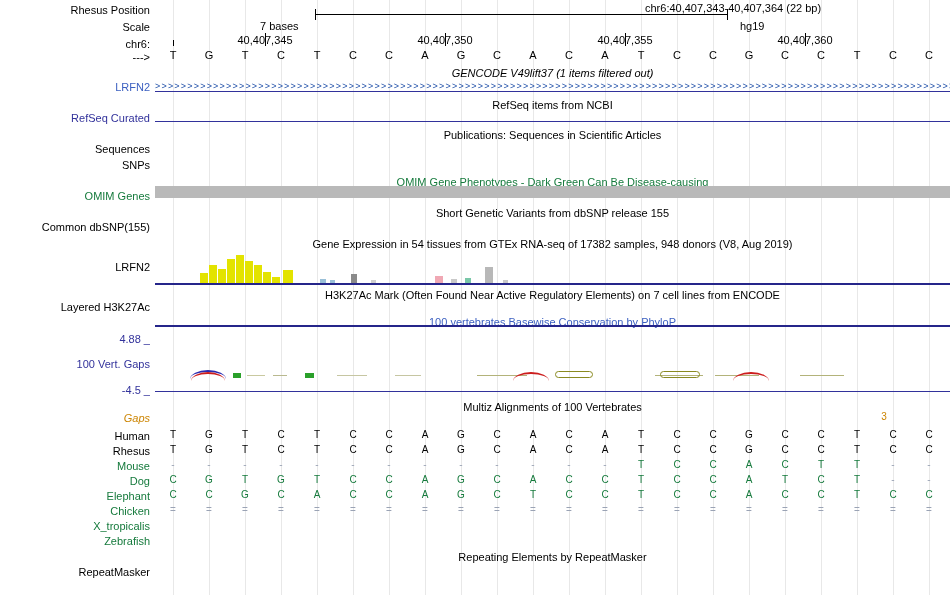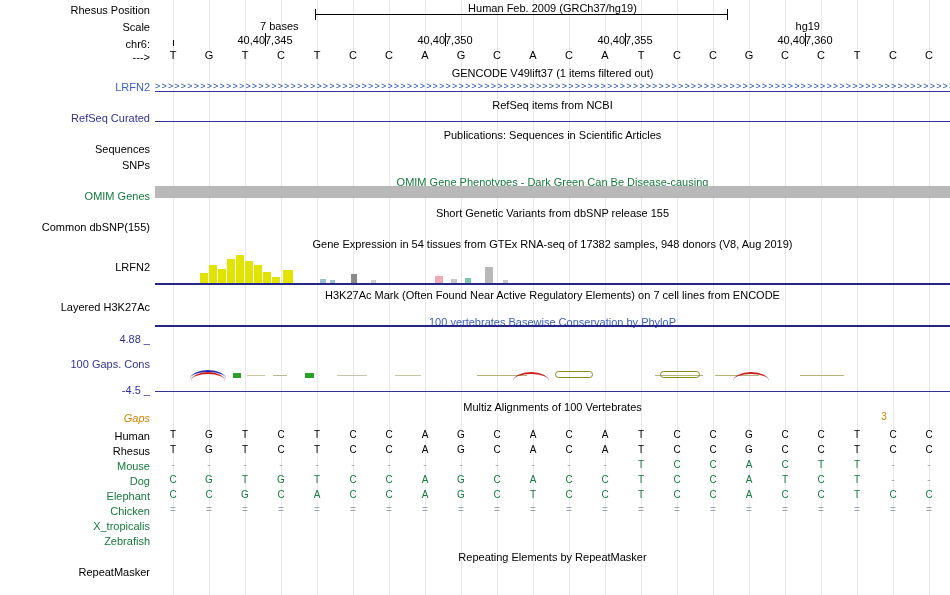--- a/index.html
+++ b/index.html
@@ -131,41 +131,41 @@
       <div class="lbl" style="left: 0px; width: 150px; top: 51px; color: rgb(0, 0, 0);">---&gt;</div>
       <div class="lbl" style="left: 0px; width: 150px; top: 81px; color: rgb(59, 95, 192);">LRFN2</div>
       <div class="lbl" style="left: 0px; width: 150px; top: 112px; color: rgb(50, 50, 155);">RefSeq Curated</div>
       <div class="lbl" style="left: 0px; width: 150px; top: 143px; color: rgb(0, 0, 0);">Sequences</div>
       <div class="lbl" style="left: 0px; width: 150px; top: 159px; color: rgb(0, 0, 0);">SNPs</div>
       <div class="lbl" style="left: 0px; width: 150px; top: 190px; color: rgb(21, 122, 60);">OMIM Genes</div>
       <div class="lbl" style="left: 0px; width: 150px; top: 221px; color: rgb(0, 0, 0);">Common dbSNP(155)</div>
       <div class="lbl" style="left: 0px; width: 150px; top: 261px; color: rgb(0, 0, 0);">LRFN2</div>
       <div class="lbl" style="left: 0px; width: 150px; top: 301px; color: rgb(0, 0, 0);">Layered H3K27Ac</div>
       <div class="lbl" style="left: 0px; width: 150px; top: 333px; color: rgb(50, 50, 155);">4.88 _</div>
-      <div class="lbl" style="left: 0px; width: 150px; top: 358px; color: rgb(50, 50, 155);">100 Gaps. Cons</div>
+      <div class="lbl" style="left: 0px; width: 150px; top: 358px; color: rgb(50, 50, 155);">100 Vert. Gaps</div>
       <div class="lbl" style="left: 0px; width: 150px; top: 384px; color: rgb(50, 50, 155);">-4.5 _</div>
       <div class="lbl" style="left: 0px; width: 150px; top: 412px; color: rgb(204, 132, 0); font-style: italic;">Gaps</div>
       <div class="lbl" style="left: 0px; width: 150px; top: 430px; color: rgb(0, 0, 0);">Human</div>
       <div class="lbl" style="left: 0px; width: 150px; top: 445px; color: rgb(0, 0, 0);">Rhesus</div>
       <div class="lbl" style="left: 0px; width: 150px; top: 460px; color: rgb(21, 122, 60);">Mouse</div>
       <div class="lbl" style="left: 0px; width: 150px; top: 475px; color: rgb(21, 122, 60);">Dog</div>
       <div class="lbl" style="left: 0px; width: 150px; top: 490px; color: rgb(21, 122, 60);">Elephant</div>
       <div class="lbl" style="left: 0px; width: 150px; top: 505px; color: rgb(21, 122, 60);">Chicken</div>
       <div class="lbl" style="left: 0px; width: 150px; top: 520px; color: rgb(21, 122, 60);">X_tropicalis</div>
       <div class="lbl" style="left: 0px; width: 150px; top: 535px; color: rgb(21, 122, 60);">Zebrafish</div>
       <div class="lbl" style="left: 0px; width: 150px; top: 566px; color: rgb(0, 0, 0);">RepeatMasker</div>
     </div>
 
-  <div class="center-text" style="left:155px; width:795px; top:2px; font-size:11px;">Human Feb. 2009 (GRCh37/hg19)</div>
+  <div class="center-text" style="left:645px; width:300px; top:2px; text-align:left; font-size:11px;">chr6:40,407,343-40,407,364 (22 bp)</div>
 
   <div class="center-text" style="left:260px; width:120px; top:20px; text-align:left;">7 bases</div>
   <div class="scalebar" style="left:315px; top:14px; width:412px;"></div>
   <div class="tick" style="left:315px; top:9px; height:11px;"></div>
   <div class="tick" style="left:727px; top:9px; height:11px;"></div>
-  <div class="center-text" style="left:740px; width:80px; top:20px; text-align:right;">hg19</div>
+  <div class="center-text" style="left:740px; width:80px; top:20px; text-align:left;">hg19</div>
 
   <div id="ruler">
       <div class="center-text" style="left: 205px; width: 120px; top: 34px;">40,407,345</div>
       <div class="tick" style="left: 265px; top: 33px; height: 13px;"></div>
       <div class="center-text" style="left: 385px; width: 120px; top: 34px;">40,407,350</div>
       <div class="tick" style="left: 445px; top: 33px; height: 13px;"></div>
       <div class="center-text" style="left: 565px; width: 120px; top: 34px;">40,407,355</div>
       <div class="tick" style="left: 625px; top: 33px; height: 13px;"></div>
       <div class="center-text" style="left: 745px; width: 120px; top: 34px;">40,407,360</div>
       <div class="tick" style="left: 805px; top: 33px; height: 13px;"></div>
@@ -192,21 +192,21 @@
       <span style="left: 558px;">C</span>
       <span style="left: 594px;">G</span>
       <span style="left: 630px;">C</span>
       <span style="left: 666px;">C</span>
       <span style="left: 702px;">T</span>
       <span style="left: 738px;">C</span>
       <span style="left: 774px;">C</span>
     </div>
 
   <div id="tracktitles">
-      <div class="center-text" style="left: 155px; width: 795px; top: 67px; color: rgb(0, 0, 0);">GENCODE V49lift37 (1 items filtered out)</div>
+      <div class="center-text" style="left: 155px; width: 795px; top: 67px; color: rgb(0, 0, 0); font-style: italic;">GENCODE V49lift37 (1 items filtered out)</div>
       <div class="center-text" style="left: 155px; width: 795px; top: 99px; color: rgb(0, 0, 0);">RefSeq items from NCBI</div>
       <div class="center-text" style="left: 155px; width: 795px; top: 129px; color: rgb(0, 0, 0);">Publications: Sequences in Scientific Articles</div>
       <div class="center-text" style="left: 155px; width: 795px; top: 176px; color: rgb(21, 122, 60);">OMIM Gene Phenotypes - Dark Green Can Be Disease-causing</div>
       <div class="center-text" style="left: 155px; width: 795px; top: 207px; color: rgb(0, 0, 0);">Short Genetic Variants from dbSNP release 155</div>
       <div class="center-text" style="left: 155px; width: 795px; top: 238px; color: rgb(0, 0, 0);">Gene Expression in 54 tissues from GTEx RNA-seq of 17382 samples, 948 donors (V8, Aug 2019)</div>
       <div class="center-text" style="left: 155px; width: 795px; top: 289px; color: rgb(0, 0, 0);">H3K27Ac Mark (Often Found Near Active Regulatory Elements) on 7 cell lines from ENCODE</div>
       <div class="center-text" style="left: 155px; width: 795px; top: 316px; color: rgb(59, 95, 192);">100 vertebrates Basewise Conservation by PhyloP</div>
       <div class="center-text" style="left: 155px; width: 795px; top: 401px; color: rgb(0, 0, 0);">Multiz Alignments of 100 Vertebrates</div>
       <div class="center-text" style="left: 155px; width: 795px; top: 551px; color: rgb(0, 0, 0);">Repeating Elements by RepeatMasker</div>
     </div>

